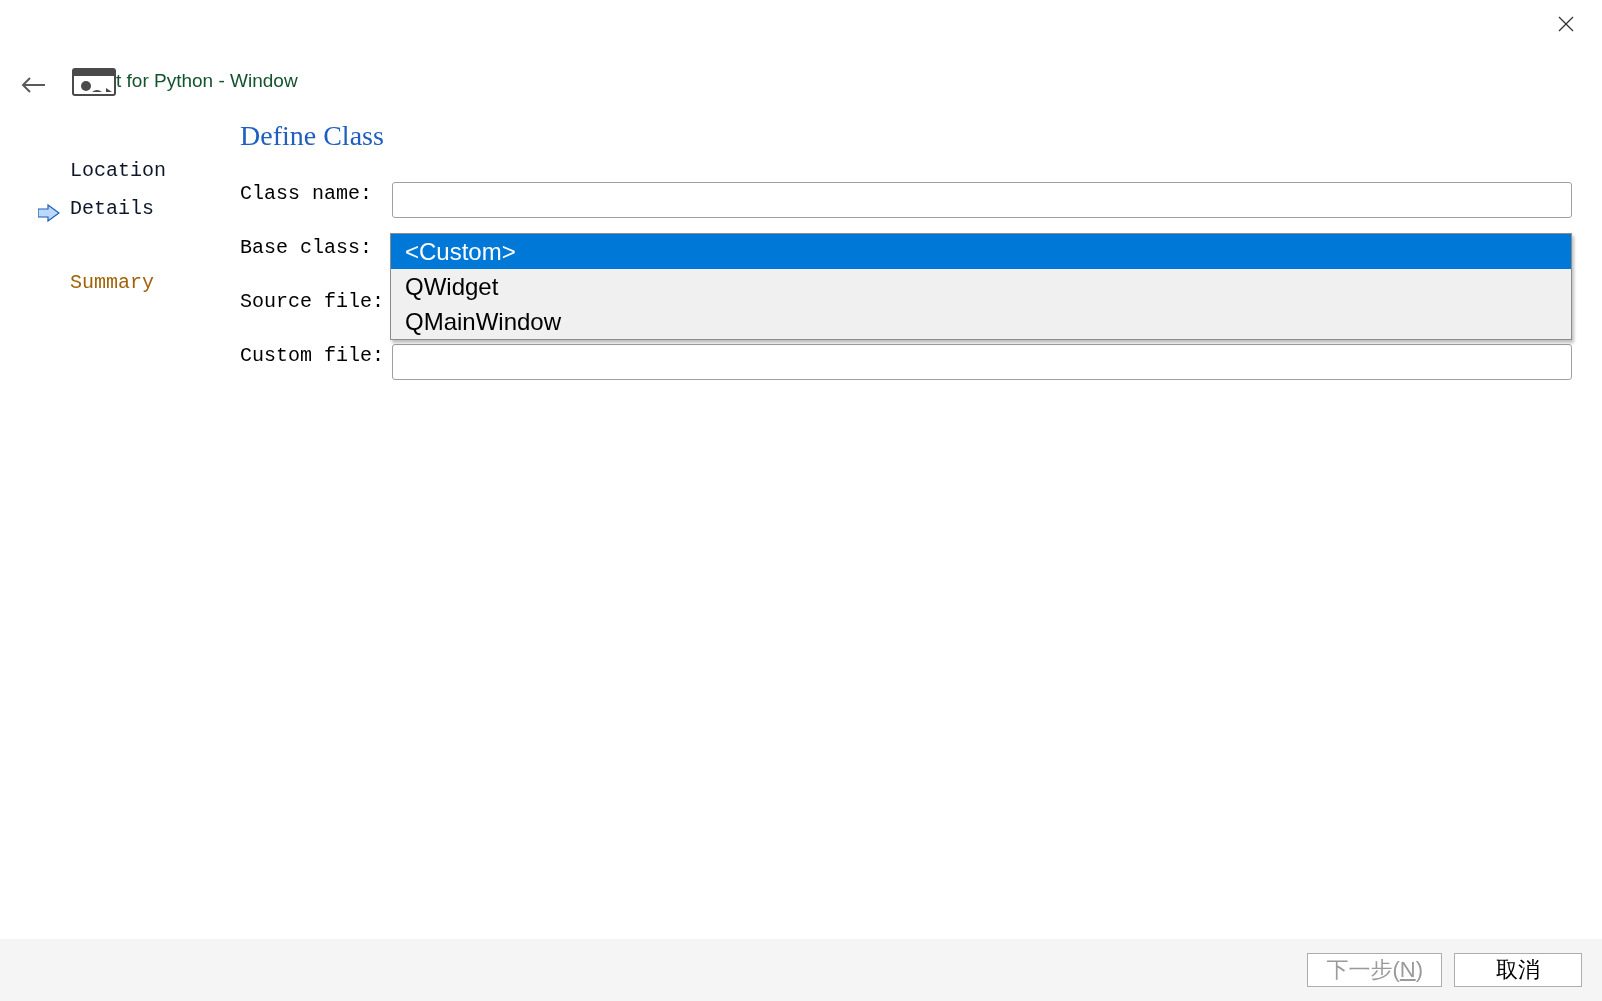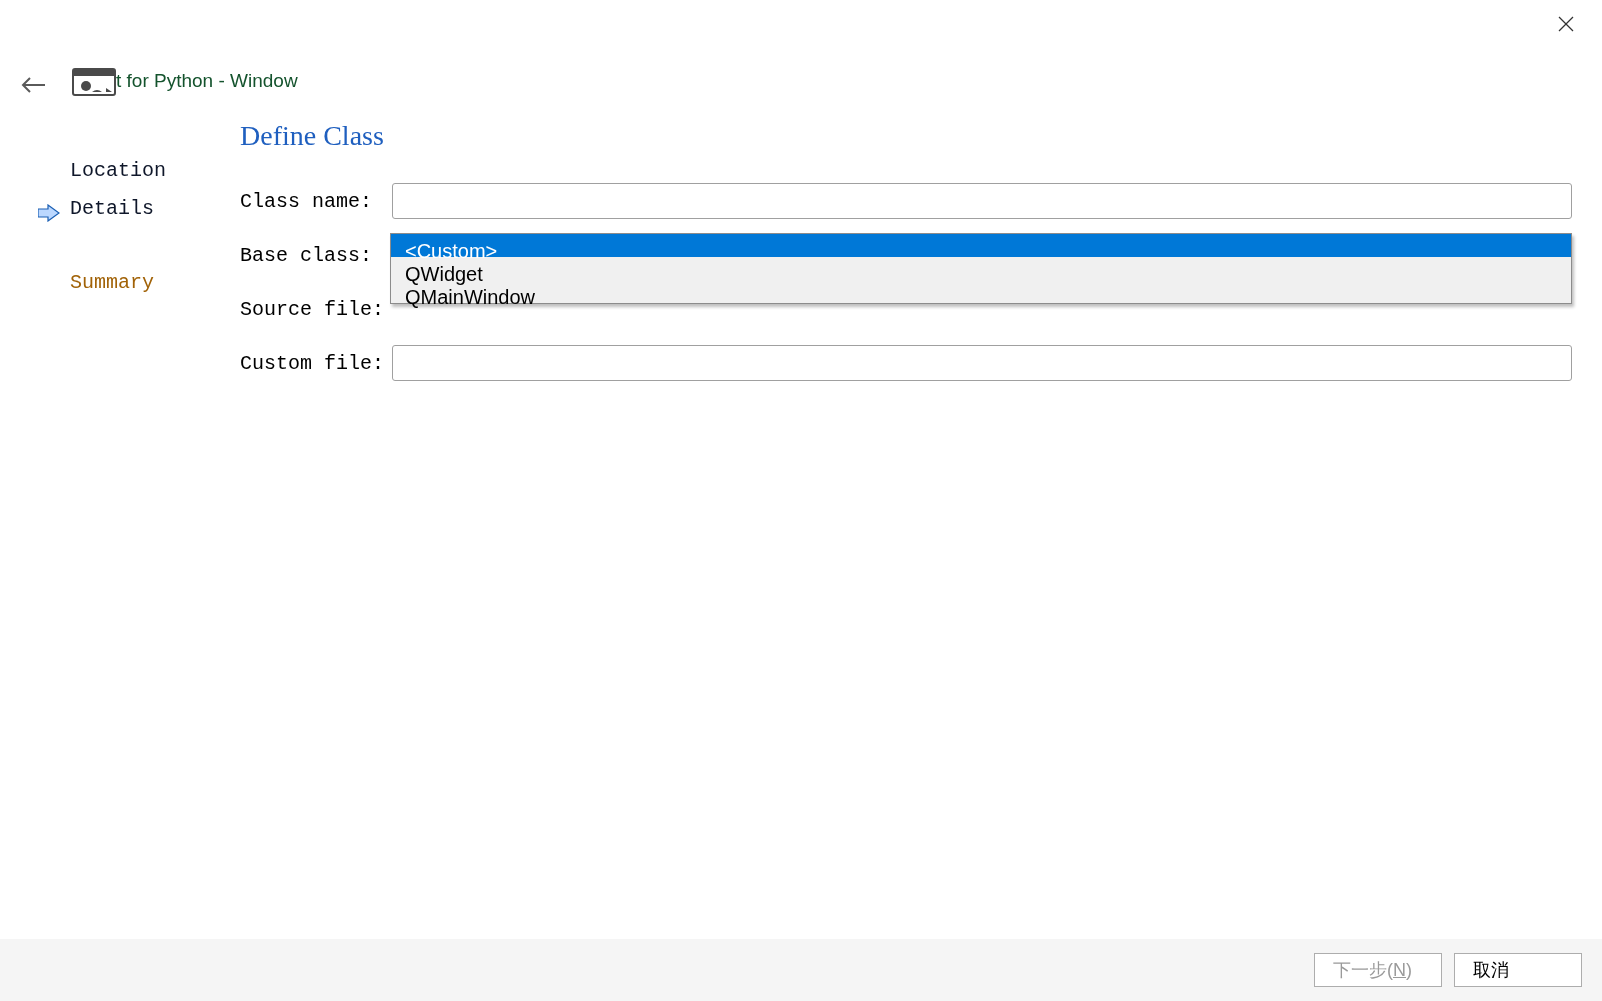--- a/index.html
+++ b/index.html
@@ -101,21 +101,20 @@
     }
     .page-title {
       font-size: 28px;
       color: #1f5fbf;
       font-weight: 400;
       margin-bottom: 30px;
       font-family: Liberation Serif, serif;
     }
     .form-row {
       display: flex;
-      align-items: center;
       margin-bottom: 16px;
       height: 38px;
       margin-top: 12px;
     }
     .form-label {
       font-family: "Courier New", monospace;
       font-size: 20px;
       color: #000;
       width: 152px;
       flex-shrink: 0;
@@ -136,24 +135,24 @@
       left: 390px;
       right: 30px;
       z-index: 10;
     }
     .dropdown-list {
       border: 1px solid #8c8c8c;
       background: #f0f0f0;
       box-shadow: 2px 3px 3px rgba(0,0,0,0.25);
     }
     .dropdown-option {
-      height: 23px;
+      height: 35px;
       line-height: 35px;
       padding: 0 14px;
-      font-size: 20px;
+      font-size: 24px;
       color: #000;
       cursor: pointer;
     }
     .dropdown-option.selected {
       background: #0078d7;
       color: #fff;
     }
     .footer-bar {
       position: absolute;
       bottom: 0;
@@ -165,25 +164,26 @@
       align-items: center;
       justify-content: flex-end;
       padding-right: 20px;
       gap: 12px;
     }
     .footer-button {
       height: 34px;
       min-width: 128px;
       border: 1px solid #adadad;
       background: #ffffff;
-      font-size: 18px;
+      font-size: 22px;
       cursor: pointer;
       padding: 0 18px;
       display: flex;
       align-items: center;
+      justify-content: center;
     }
     .footer-button.disabled {
       color: #9a9a9a;
       cursor: default;
     }
     .btn-underline {
       text-decoration: underline;
     }
   </style>
 </head>

